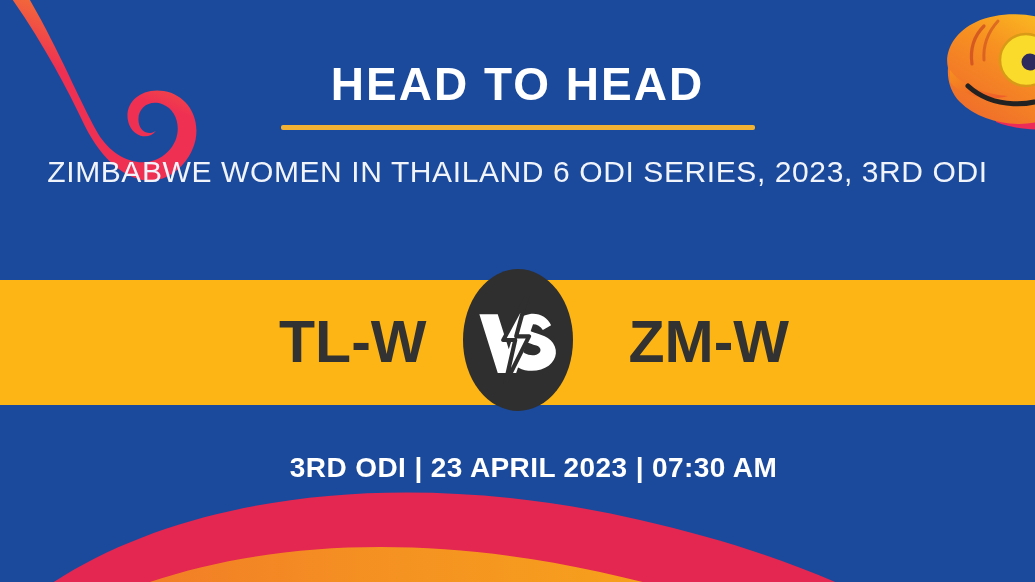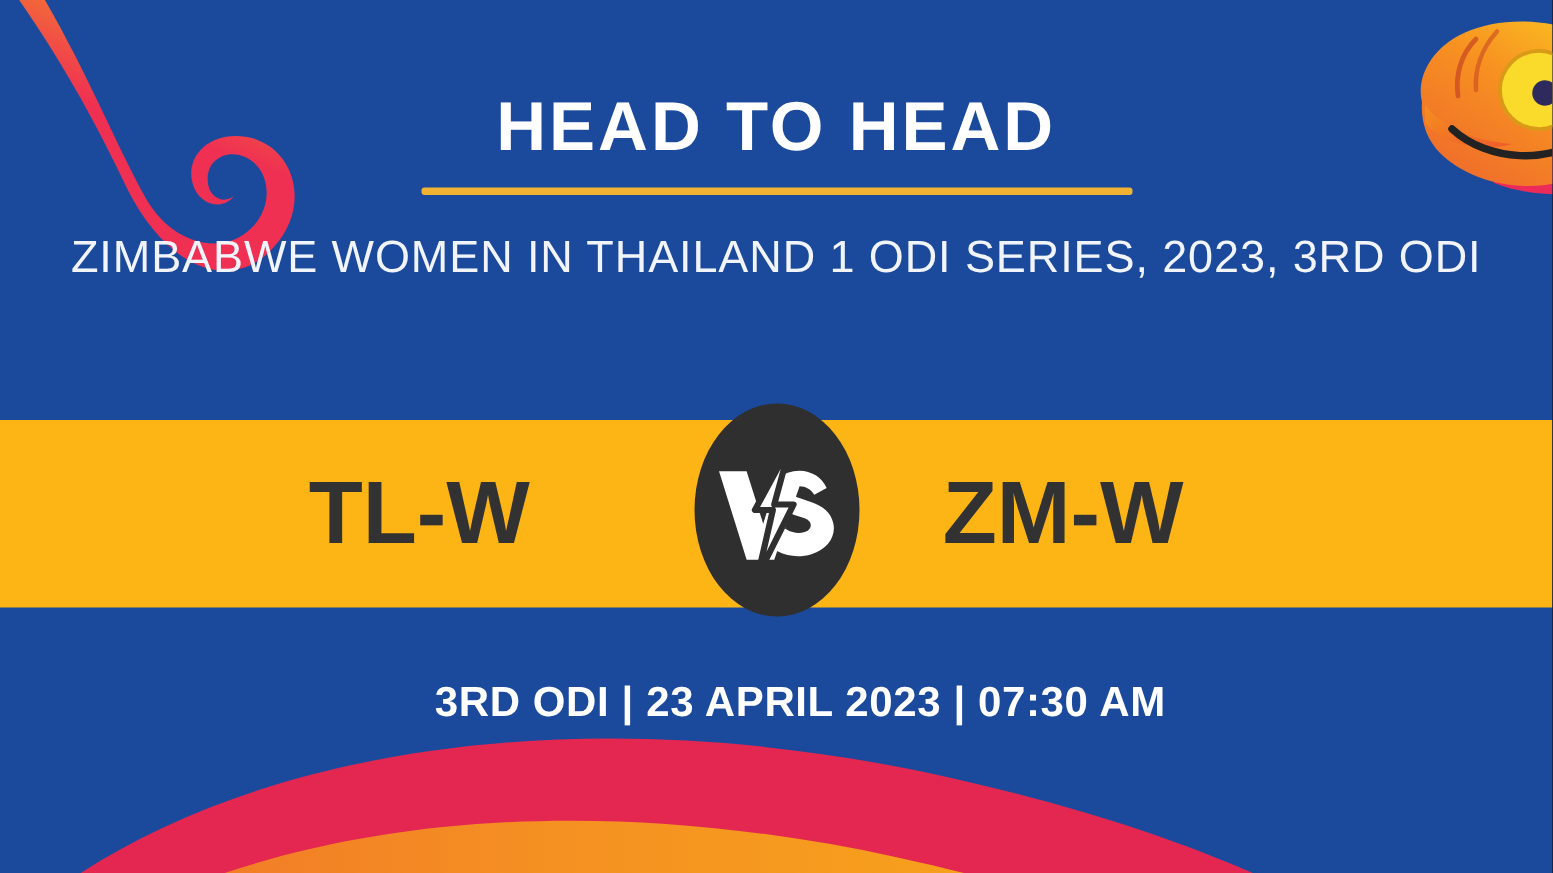--- a/index.html
+++ b/index.html
@@ -77,21 +77,21 @@
     justify-content: center;
   }
   .team-name {
     font-size: 59px;
     font-weight: bold;
     color: #333232;
     letter-spacing: 0px;
     line-height: 1;
     white-space: nowrap;
   }
-  .team-left  { width: 330px; text-align: center;  padding-right: 36px; box-sizing: border-box; }
+  .team-left  { width: 330px; text-align: right;  padding-right: 36px; box-sizing: border-box; }
   .team-right { width: 330px; text-align: left;   padding-left: 56px;  box-sizing: border-box; }
 
   
   .vs-badge {
     position: absolute;
     left: 50%;
     top: 340px;
     transform: translate(-50%, -50%);
     width: 110px;
     height: 142px;
@@ -206,21 +206,21 @@
           <circle cx="92" cy="56" r="8.5" fill="#2e2a5e"></circle>
         </g>
 
       </g>
     </svg>
   </div>
 
   <div class="header">
     <div class="h2h-title">HEAD TO HEAD</div>
     <div class="title-rule"></div>
-    <div class="series-name">ZIMBABWE WOMEN IN THAILAND 1 ODI SERIES, 2023, 3RD ODI</div>
+    <div class="series-name">ZIMBABWE WOMEN IN THAILAND 6 ODI SERIES, 2023, 3RD ODI</div>
   </div>
 
   <div class="vs-band">
     <div class="team-name team-left">TL-W</div>
     <div style="width:110px"></div>
     <div class="team-name team-right">ZM-W</div>
   </div>
 
   <div class="vs-badge">
     <span>

